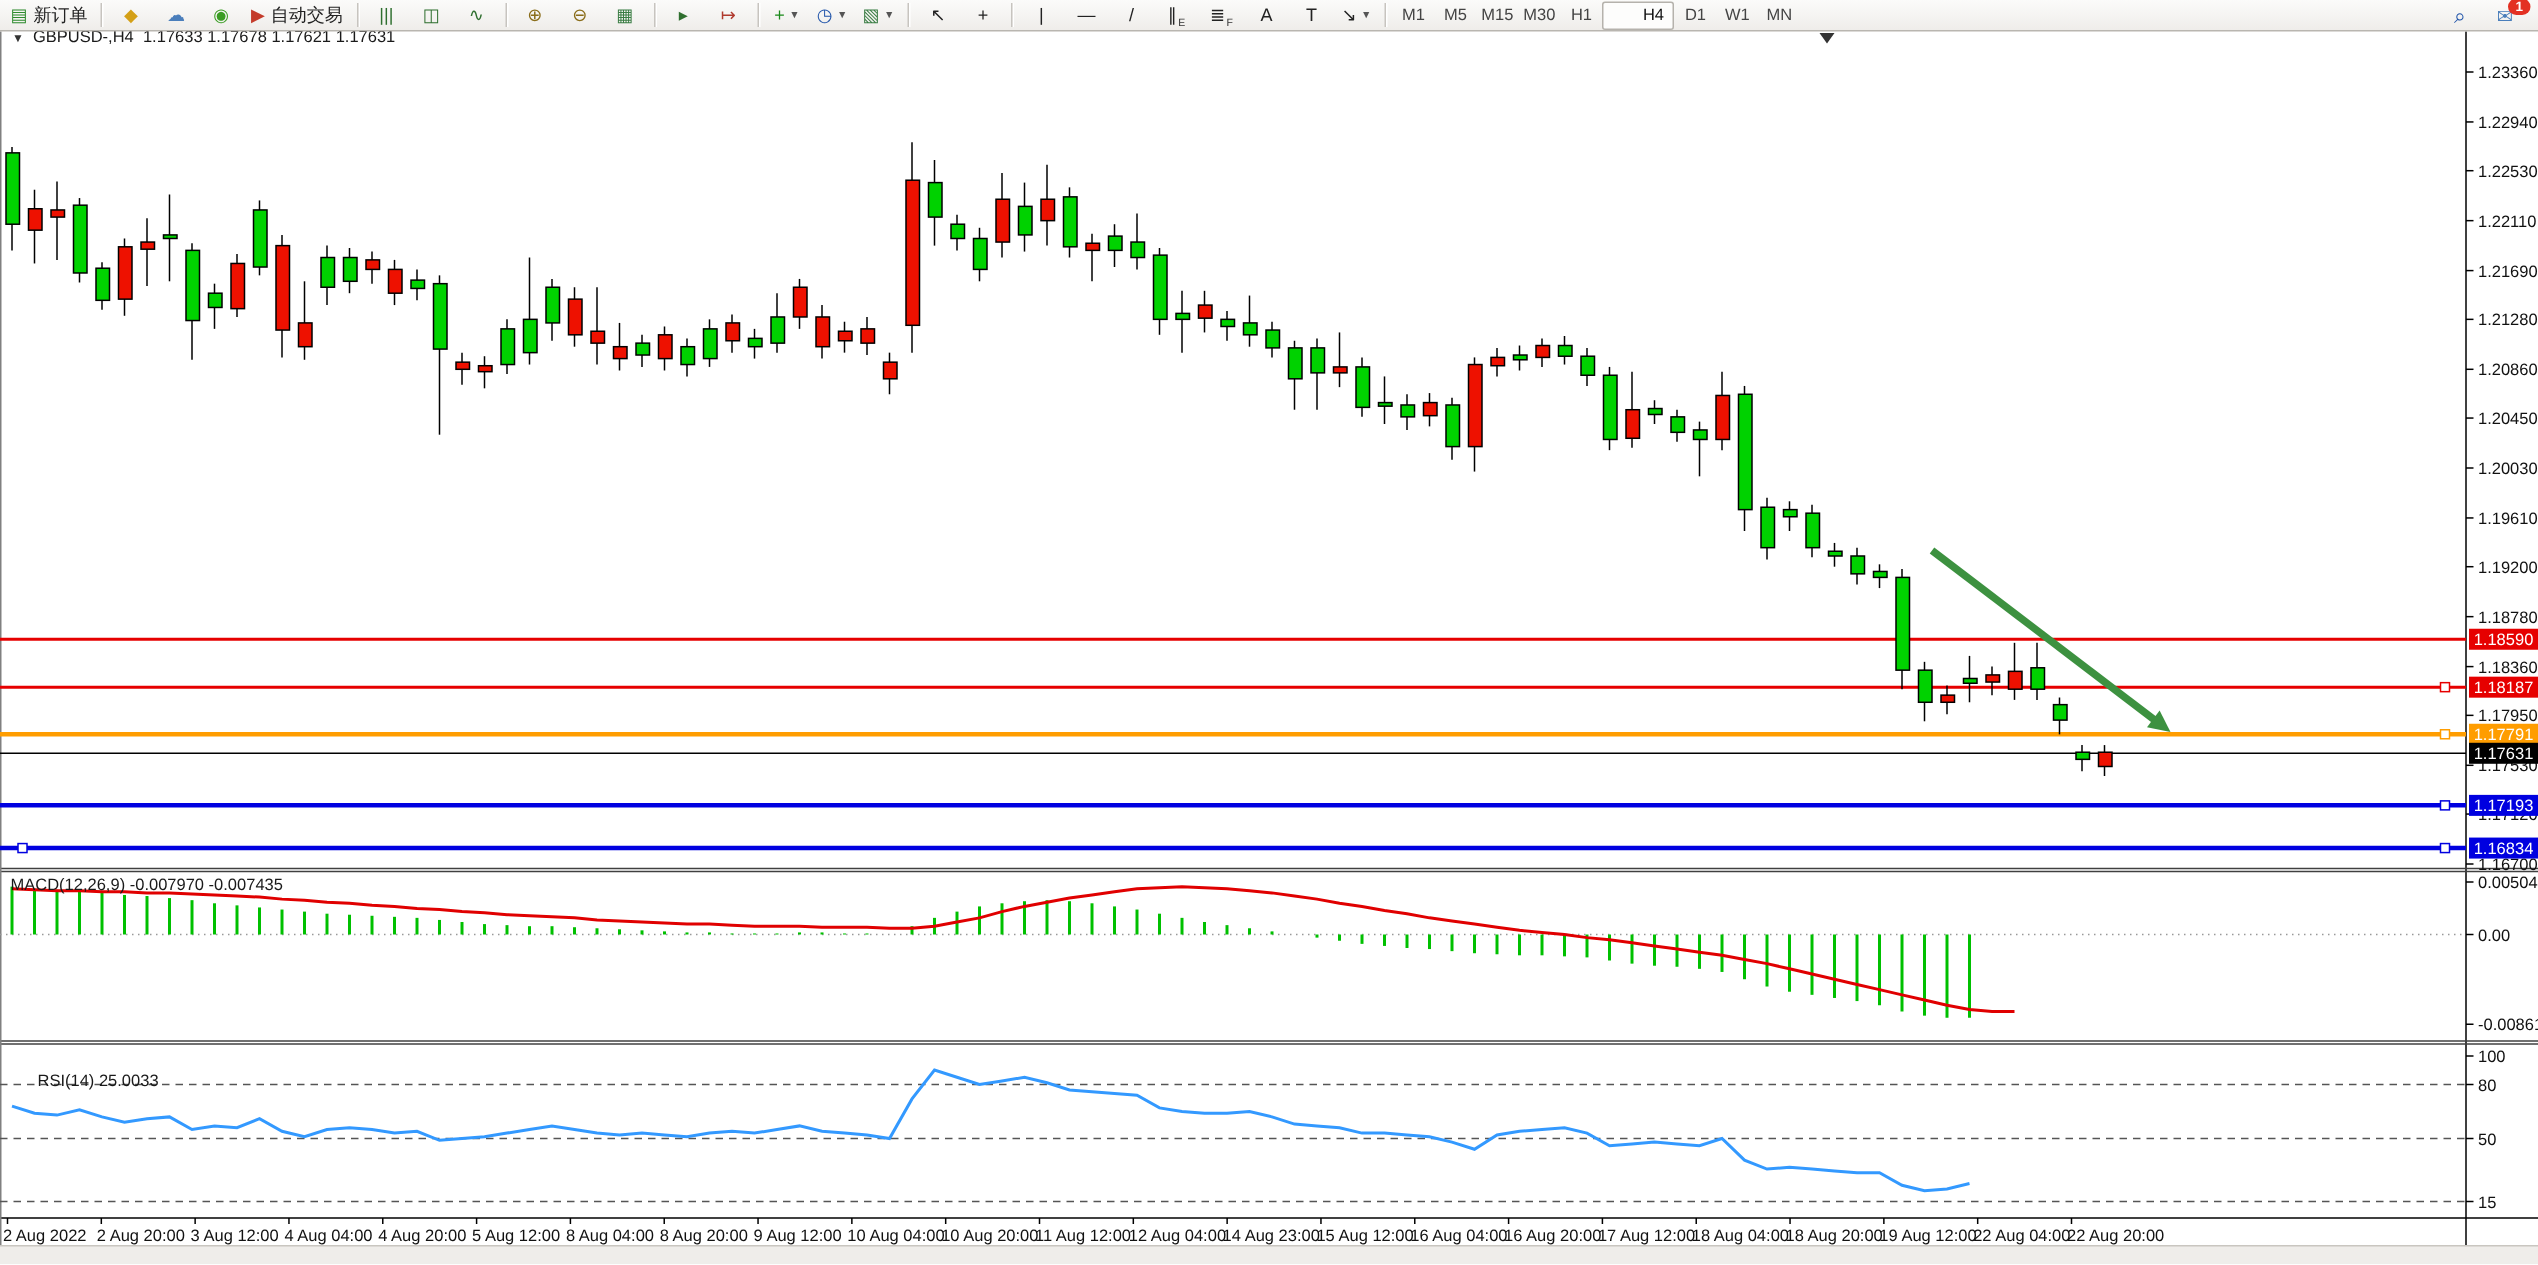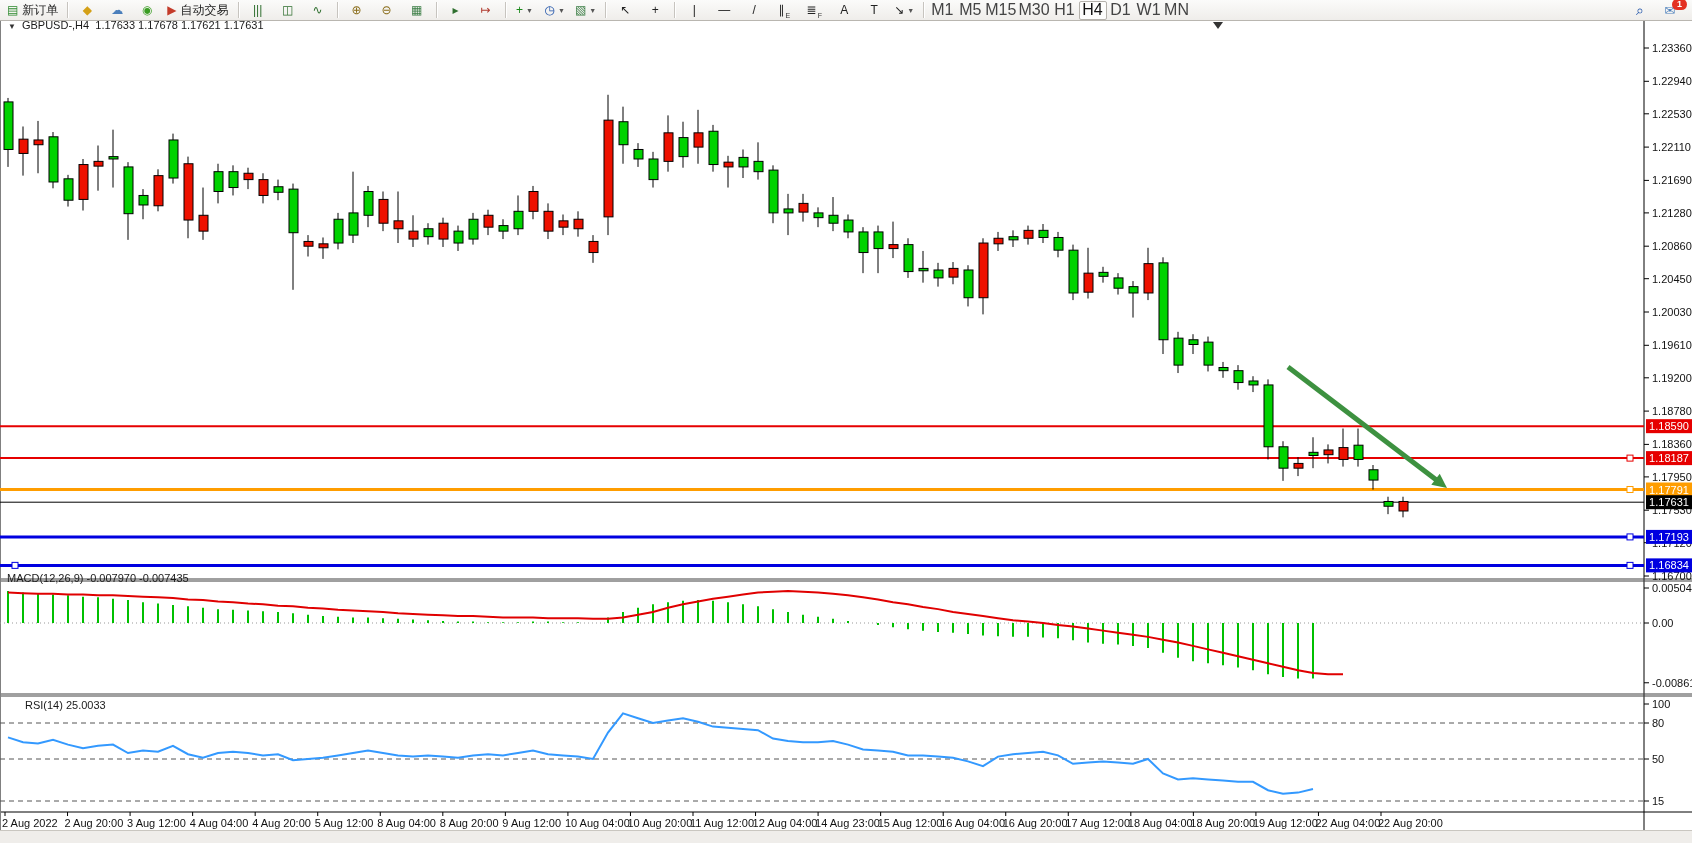--- a/index.html
+++ b/index.html
@@ -11,22 +11,22 @@
     display:flex;align-items:center;padding:0 2px;box-sizing:border-box;z-index:30;}
   .tbtn{height:18px;min-width:20px;display:flex;align-items:center;justify-content:center;
     padding:0 3px;margin:0 1px;border:1px solid transparent;border-radius:2px;
     font-size:12px;color:#333;cursor:default;white-space:nowrap;}
   .tbtn .glyph{font-size:12px;line-height:1;}
   .tbtn .lbl{font-size:12px;margin-left:4px;color:#222;}
   .tbtn .dd{font-size:7px;color:#555;margin-left:3px;}
   .tbtn .sub{font-size:7px;color:#333;margin-left:1px;align-self:flex-end;}
   .tsep{width:1px;height:16px;background:#c7c4bf;margin:0 4px;box-shadow:1px 0 0 #fff;}
   .tf{height:17px;min-width:26px;display:flex;align-items:center;justify-content:center;
-    font-size:16px;color:#444;border:1px solid transparent;margin:0;}
-  .tf.active{background:#fdfdfc;border:1px solid #b5b2ac;border-radius:2px;color:#111;}
+    font-size:11px;color:#444;border:1px solid transparent;margin:0;}
+  .tf.active{background:#fdfdfc;border:1px solid #b5b2ac;border-radius:2px;color:#111;padding-left:20px;}
   .tspacer{flex:1;}
   .chatwrap{position:relative;}
   .badge{position:absolute;top:-2px;right:-4px;background:#e33022;color:#fff;
     border-radius:7px;font-size:9px;line-height:11px;min-width:11px;text-align:center;
     padding:0 2px;font-weight:bold;}
   
   .ovl{position:absolute;font-size:11px;color:#1a1a1a;white-space:nowrap;z-index:10;}
   .ovl .tri{font-size:8px;color:#333;margin-right:6px;}
   .statusbar{position:absolute;left:0;bottom:0;width:1692px;height:12px;
     background:#efedea;border-top:1px solid #c9c6c0;z-index:5;}
@@ -562,18 +562,18 @@
       <text x="1252.909090909091" y="827" font-size="11" fill="#111">19 Aug 12:00</text>
       <line x1="1318.4545454545455" y1="812" x2="1318.4545454545455" y2="816" stroke="#000"></line>
       <text x="1315.4545454545455" y="827" font-size="11" fill="#111">22 Aug 04:00</text>
       <line x1="1381" y1="812" x2="1381" y2="816" stroke="#000"></line>
       <text x="1378" y="827" font-size="11" fill="#111">22 Aug 20:00</text>
     </svg>
 
 <div class="ovl" style="left:8px;top:19px;">
   <span class="tri">▼</span><span>GBPUSD-,H4</span>&nbsp;&nbsp;<span>1.17633 1.17678 1.17621 1.17631</span>
 </div>
-<div class="ovl" style="left:7px;top:572px;">MACD(12,26,9) -0.007970 -0.007435</div>
-<div class="ovl" style="left:7px;top:699px;padding-left:18px;">RSI(14) 25.0033</div>
+<div class="ovl" style="left:7px;top:584px;">MACD(12,26,9) -0.007970 -0.007435</div>
+<div class="ovl" style="left:7px;top:715px;padding-left:18px;">RSI(14) 25.0033</div>
 
 <div class="statusbar"></div>
 
 </div>
 
 </body></html>

